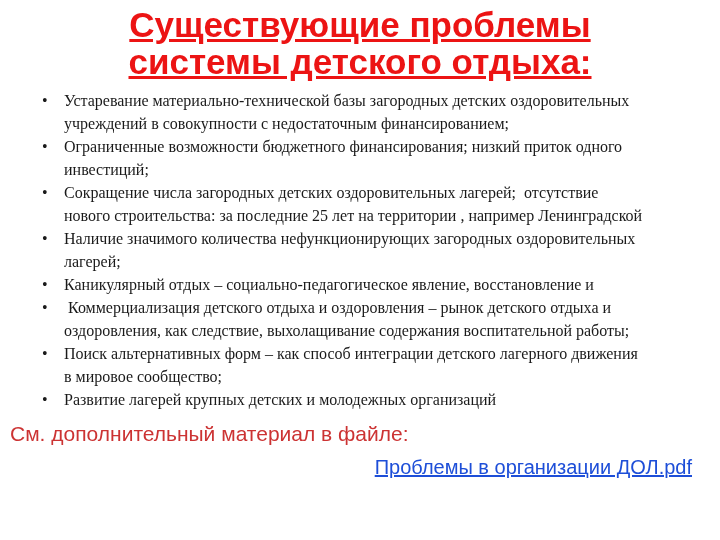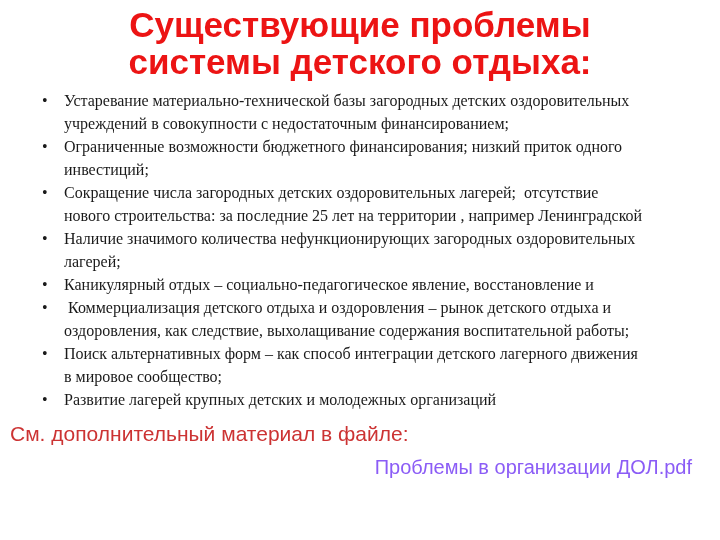--- a/index.html
+++ b/index.html
@@ -22,20 +22,21 @@
     text-align: center;
     font-family: "Liberation Sans", sans-serif;
     font-weight: bold;
     font-size: 35px;
     line-height: 37px;
     color: #ec1414;
     letter-spacing: 0px;
   }
   .slide-title .title-line {
     display: block;
+    text-decoration: underline;
   }
   .bullets {
     list-style: none;
     margin: 9px 0 0 0;
     padding: 0 14px 0 40px;
   }
   .bullets li {
     position: relative;
     padding-left: 24px;
     font-family: "Liberation Serif", serif;
@@ -63,21 +64,22 @@
     color: #cc3333;
   }
   .link-row {
     margin: 9px 28px 0 0;
     text-align: right;
     font-family: "Liberation Sans", sans-serif;
     font-size: 20px;
     line-height: 24px;
   }
   .pdf-link {
-    color: #8b5cf6;
+    color: #1d4ed8;
+    text-decoration: underline;
     cursor: pointer;
     margin-left: 13px;
   }
 </style>
 </head>
 <body>
 
 <div class="slide">
 
   <h1 class="slide-title">

